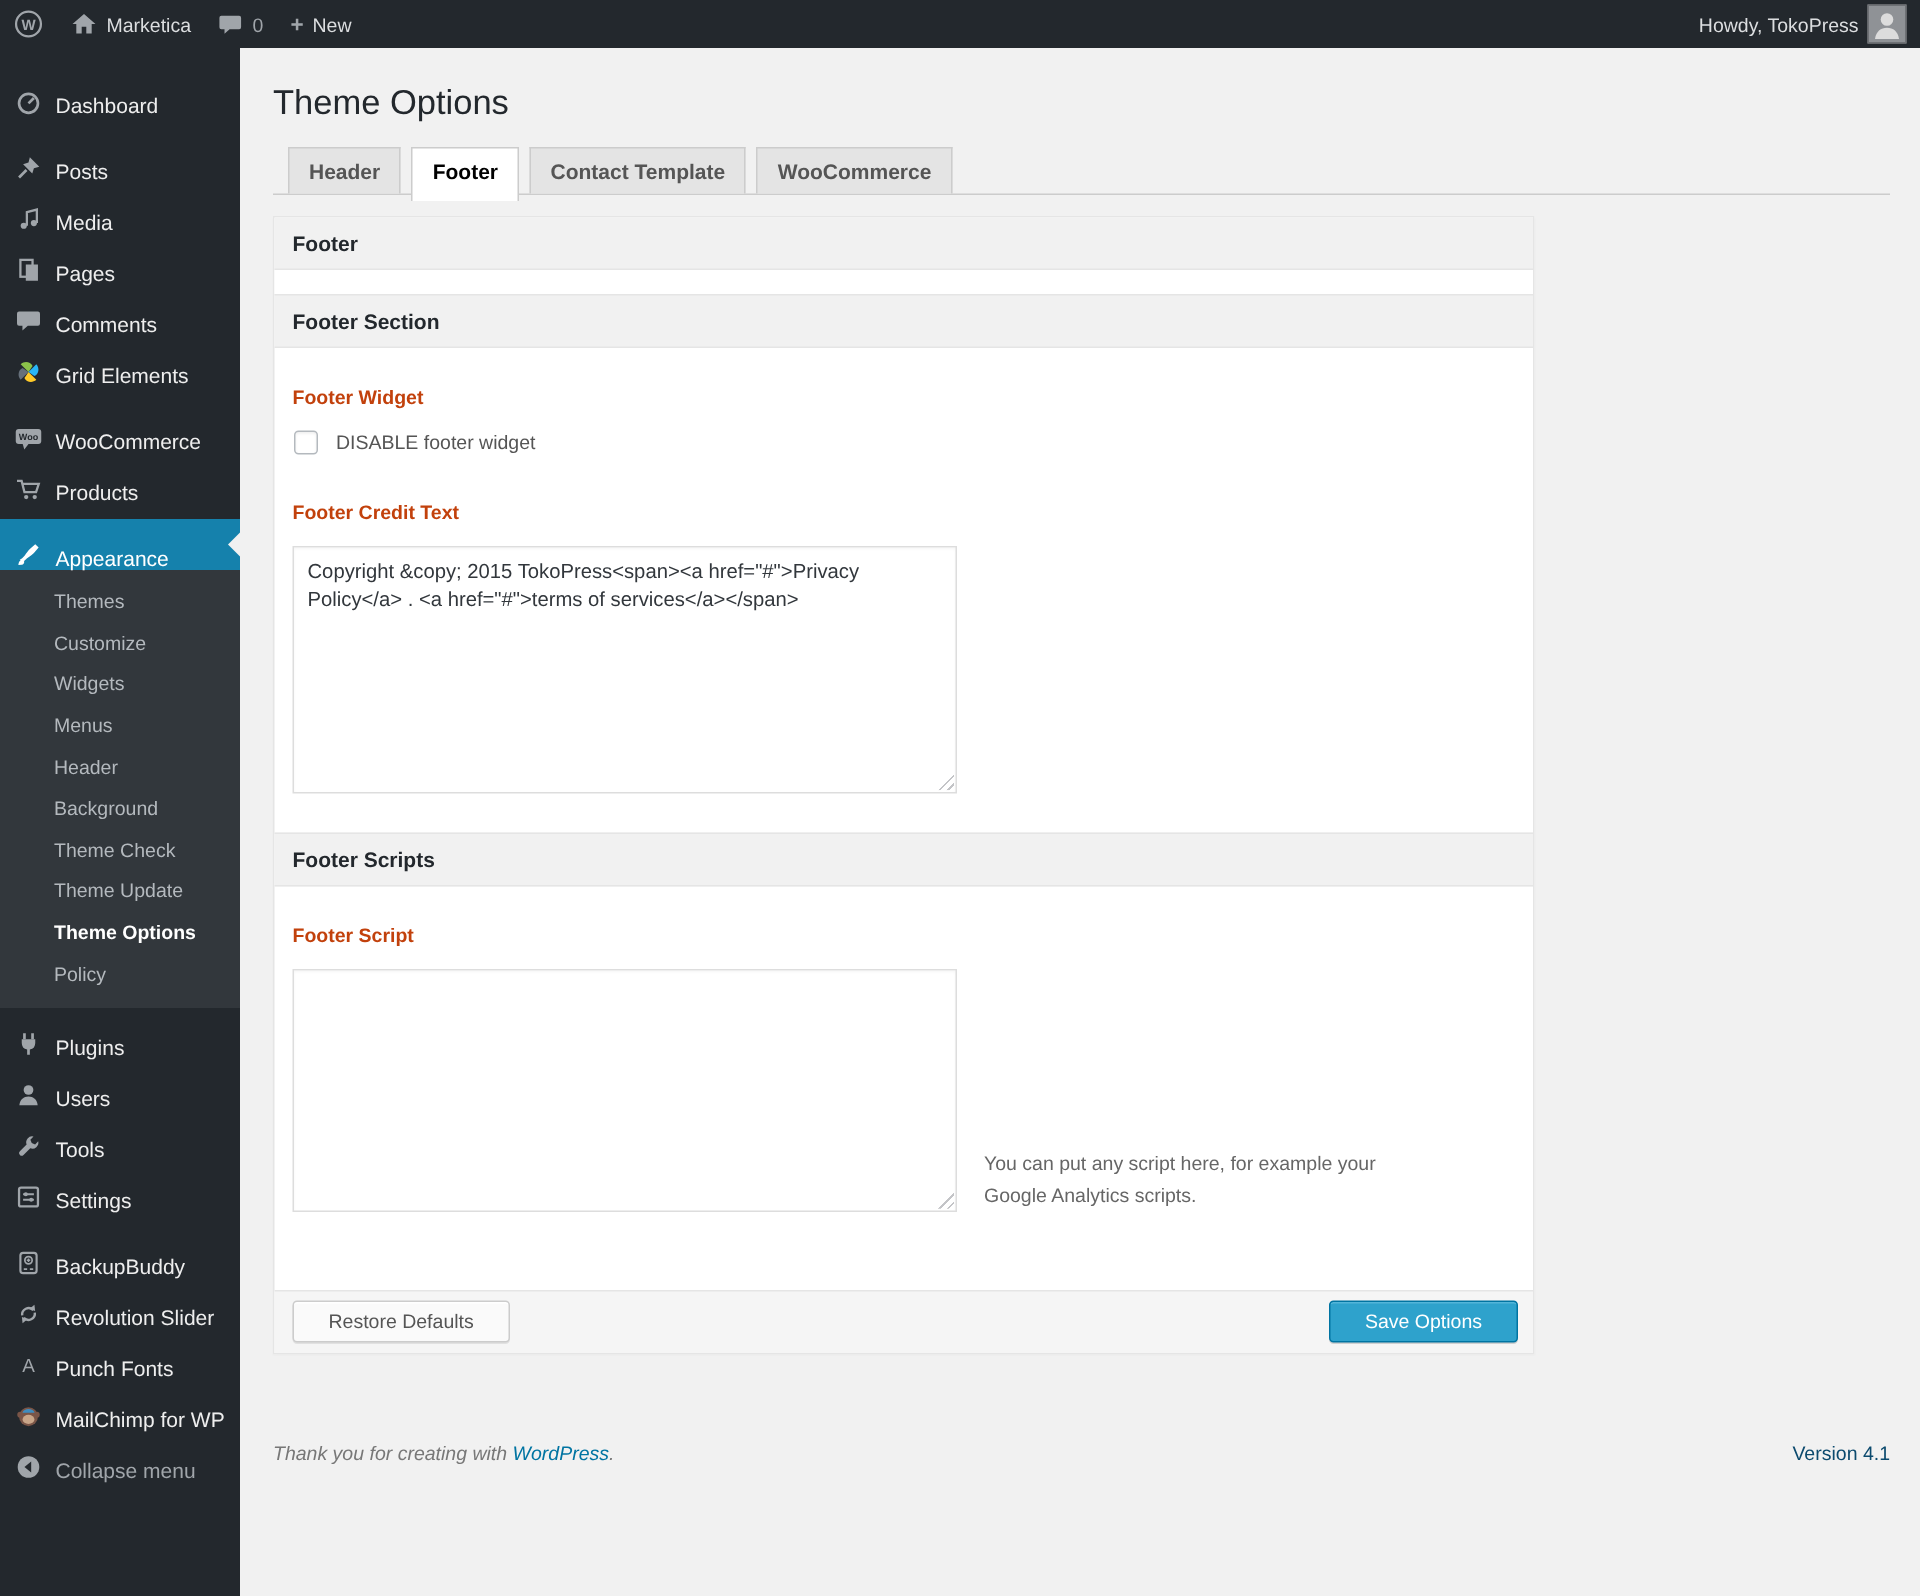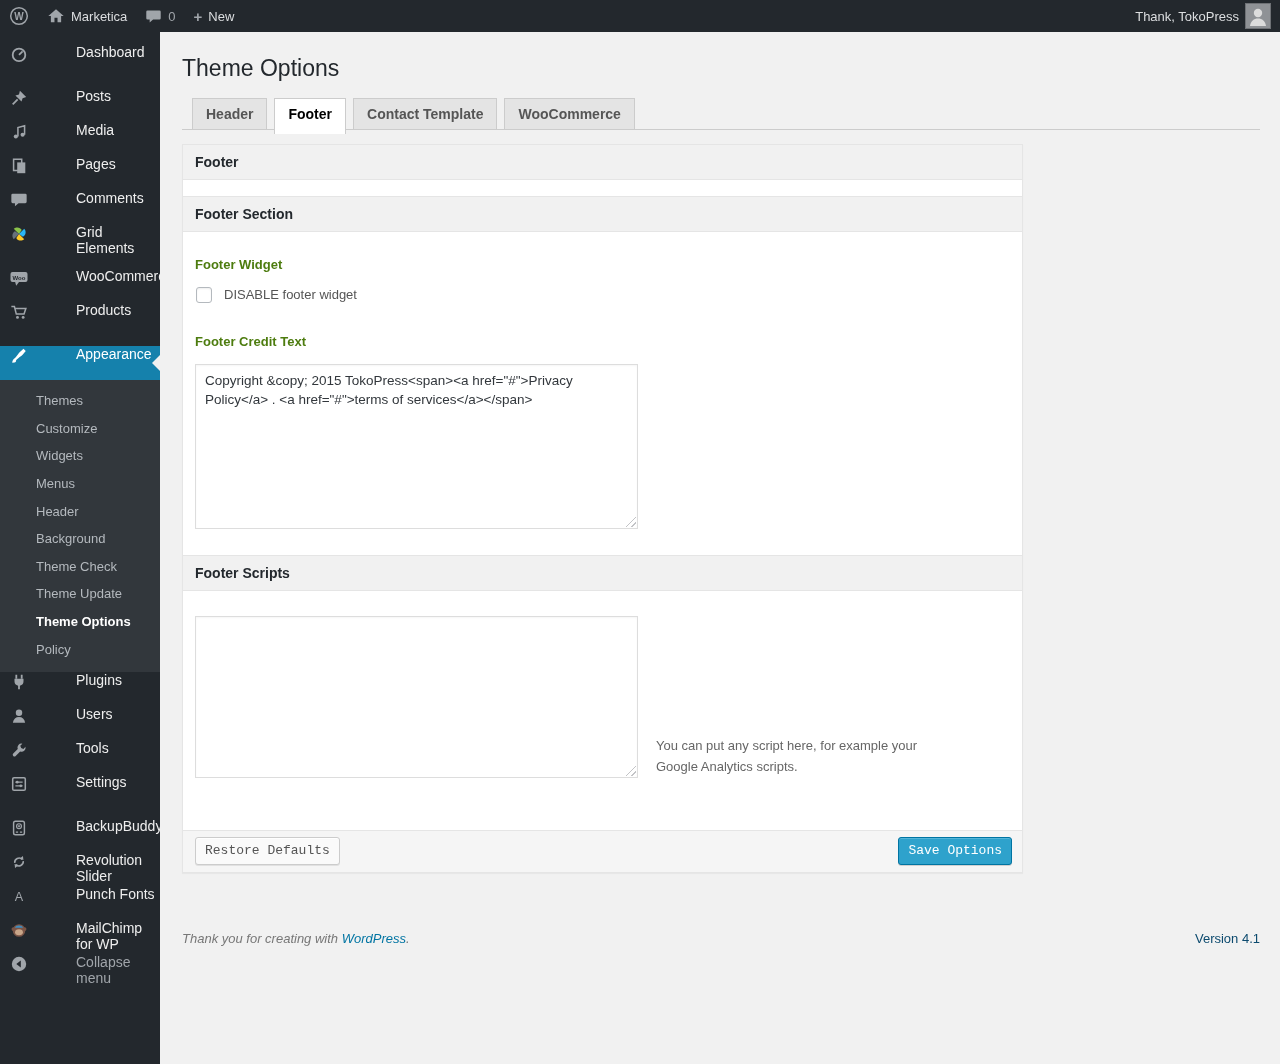--- a/index.html
+++ b/index.html
@@ -27,22 +27,22 @@
   .avatar {
     width:26px; height:26px; background:#8f9296; border:1px solid #6e7175;
     display:flex; align-items:center; justify-content:center; overflow:hidden;
   }
   
   .sidebar {
     position:fixed; top:32px; left:0; width:160px; height:1032px;
     background:#23282d; padding-top:12px; overflow:hidden;
   }
   .menu-item {
-    position:relative; display:flex; align-items:flex-start; height:34px;
-    color:#eeeeee; font-size:14px; cursor:pointer;gap:39px;
+    position:relative; display:flex; align-items:flex-end; height:34px;
+    color:#eeeeee; font-size:14px; cursor:pointer;
   }
   .menu-item .ic {
     width:20px; height:20px; margin:0 8px 0 9px; flex:none;
     display:flex; align-items:center; justify-content:center; color:#a0a5aa;
   }
   .menu-item.dim, .menu-item.dim .ic { color:#a0a5aa; }
   .menu-sep { height:10px; }
   .menu-item.active { background:#1581ac; color:#fff; }
   .menu-item.active .ic { color:#fff; }
   .menu-item.active::after {
@@ -78,21 +78,21 @@
     border:1px solid #e5e5e5; box-shadow:0 1px 1px rgba(0,0,0,0.04);
   }
   .panel-head, .section-header {
     background:#f1f1f1; padding:9px 12px; font-size:14px; font-weight:600;
     color:#23282d;
   }
   .panel-head { border-bottom:1px solid #e5e5e5; }
   .panel-gap { height:16px; background:#fff; }
   .section-header { border-top:1px solid #e5e5e5; border-bottom:1px solid #e5e5e5; }
   .section-body { padding:25px 12px 26px; }
-  .field-label { margin:0 0 15px; font-size:13px; font-weight:700; color:#4d7c0f; }
+  .field-label { margin:0 0 15px; font-size:13px; font-weight:700; color:#c2410c; }
   .check-row { display:flex; align-items:center; margin:0 0 31px; color:#555; }
   .check-row input[type=checkbox] {
     appearance:none; -webkit-appearance:none; width:16px; height:16px;
     margin:0 12px 0 1px; background:#fff; border:1px solid #b4b9be; border-radius:3px;
     box-shadow:inset 0 1px 2px rgba(0,0,0,0.07); cursor:pointer;
   }
   .ta-wrap { position:relative; width:443px; }
   .ta-wrap textarea {
     display:block; width:443px; border:1px solid #ddd; background:#fff;
     padding:6px 9px; resize:none; color:#32373c;
@@ -107,23 +107,23 @@
   .ta-credit textarea { height:165px; }
   .ta-script textarea { height:162px; }
   .script-row { display:flex; align-items:flex-end; }
   .help-text { margin:4px 0 0 18px; width:302px; color:#666; line-height:1.6; }
   .script-body { padding-bottom:52px; }
   .panel-foot {
     background:#f5f5f5; border-top:1px solid #e5e5e5; padding:6px 10px 7px 12px;
     display:flex; justify-content:space-between; align-items:center;
   }
   .btn {
-    display:inline-block; height:28px; line-height:26px; padding:0 9px;
+    display:inline-block; height:28px; line-height:26px; padding:0 23px;
     border-radius:3px; font-size:13px; cursor:pointer;
-    font-family:Liberation Mono, monospace;
+    font-family:Liberation Sans, sans-serif;
   }
   .btn-secondary {
     background:#fafafa; border:1px solid #ccc; color:#555;
     box-shadow:inset 0 1px 0 #fff, 0 1px 0 rgba(0,0,0,0.08);
   }
   .btn-primary {
     background:#2ea2cc; border:1px solid #0074a2; color:#fff;
     box-shadow:inset 0 1px 0 rgba(120,200,230,0.5), 0 1px 0 rgba(0,0,0,0.15);
   }
   
@@ -165,21 +165,21 @@
       </span>
       <span class="ab-count">0</span>
     </div>
     <div class="ab-item">
       <span class="ab-plus">+</span>
       <span>New</span>
     </div>
   </div>
   <div class="ab-group">
     <div class="ab-item">
-      <span>Thank, TokoPress</span>
+      <span>Howdy, TokoPress</span>
       <span class="avatar">
         <svg width="24" height="24" viewBox="0 0 24 24">
           <rect width="24" height="24" fill="#8f9296"></rect>
           <circle cx="12" cy="9" r="4.2" fill="#dcdcdc"></circle>
           <path d="M4 22c.7-5 3.8-7.5 8-7.5s7.3 2.5 8 7.5z" fill="#dcdcdc"></path>
         </svg>
       </span>
     </div>
   </div>
 </div>
@@ -429,20 +429,21 @@
 
         <p class="field-label">Footer Credit Text</p>
         <div class="ta-wrap ta-credit">
           <textarea spellcheck="false" style="">Copyright &amp;copy; 2015 TokoPress&lt;span&gt;&lt;a href="#"&gt;Privacy Policy&lt;/a&gt; . &lt;a href="#"&gt;terms of services&lt;/a&gt;&lt;/span&gt;</textarea>
         </div>
       </div>
 
       <div class="section-header">Footer Scripts</div>
 
       <div class="section-body script-body">
+        <p class="field-label">Footer Script</p>
         <div class="script-row">
           <div class="ta-wrap ta-script">
             <textarea spellcheck="false" style=""></textarea>
           </div>
           <p class="help-text">You can put any script here, for example your Google Analytics scripts.</p>
         </div>
       </div>
 
       <div class="panel-foot">
         <span class="btn btn-secondary">Restore Defaults</span>

